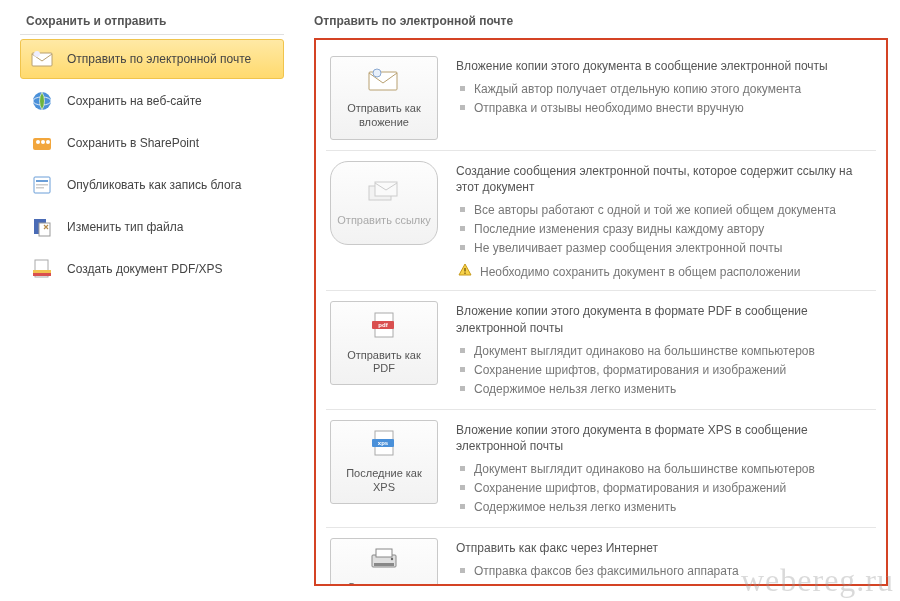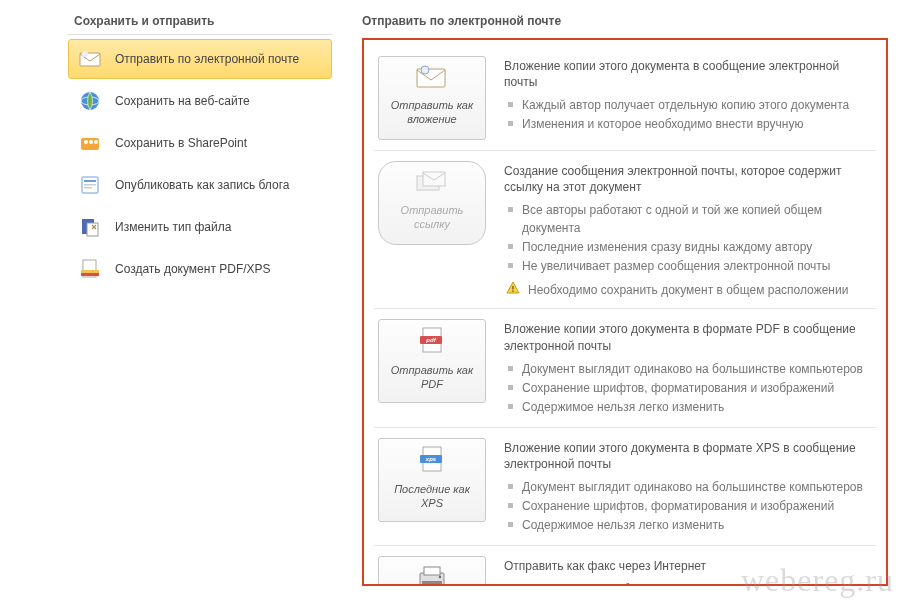--- a/index.html
+++ b/index.html
@@ -11,21 +11,20 @@
     width: 900px;
     height: 601px;
     overflow: hidden;
     position: relative;
   }
   .container { display: flex; height: 100%; }
   .left-panel {
     width: 294px;
     padding: 8px 10px 8px 20px;
     background: #fff;
-    margin-left: 48px;
   }
   .section-header {
     font-weight: bold;
     color: #555;
     padding: 6px 0 6px 6px;
     border-bottom: 1px solid #e0e0e0;
     margin-bottom: 4px;
   }
   .nav-item {
     display: flex;
@@ -73,29 +72,28 @@
   .option-row:last-child { border-bottom: none; }
   .big-button {
     width: 108px;
     min-height: 84px;
     border: 1px solid #c9c9c9;
     border-radius: 3px;
     background: linear-gradient(#fdfdfd, #f2f2f2);
     display: flex;
     flex-direction: column;
     align-items: center;
-    justify-content: flex-start;
+    justify-content: center;
     text-align: center;
     padding: 6px 4px;
     margin-right: 18px;
     flex-shrink: 0;
     cursor: pointer;
     font-size: 11px;
     color: #555;
-    font-style: italic;
   }
   .big-button.disabled {
     color: #aaa;
     cursor: default;
     border-radius: 18px;
   }
   .big-button .btn-icon { margin-bottom: 6px; }
   .big-button .btn-label { line-height: 1.25; }
   .option-desc { flex: 1; padding-top: 2px; }
   .option-title {
@@ -230,21 +228,21 @@
                 <path d="M2 7 L16 17 L30 7" fill="none" stroke="#b8a070"></path>
                 <circle cx="10" cy="7" r="4" fill="#e8f0fb" stroke="#8aa8d0"></circle>
               </svg>
           </span>
           <span class="btn-label">Отправить как вложение</span>
         </div>
         <div class="option-desc">
           <div class="option-title">Вложение копии этого документа в сообщение электронной почты</div>
           <ul class="option-bullets">
             <li>Каждый автор получает отдельную копию этого документа</li>
-            <li>Изменения и которое необходимо внести вручную</li>
+            <li>Отправка и отзывы необходимо внести вручную</li>
           </ul>
         </div>
       </div>
 
       <div class="option-row">
         <div class="big-button disabled">
           <span class="btn-icon">
             <svg width="34" height="28" viewBox="0 0 34 28">
                 <rect x="2" y="8" width="22" height="14" fill="#f2f2f2" stroke="#ccc"></rect>
                 <rect x="8" y="4" width="22" height="14" fill="#fafafa" stroke="#ccc"></rect>

